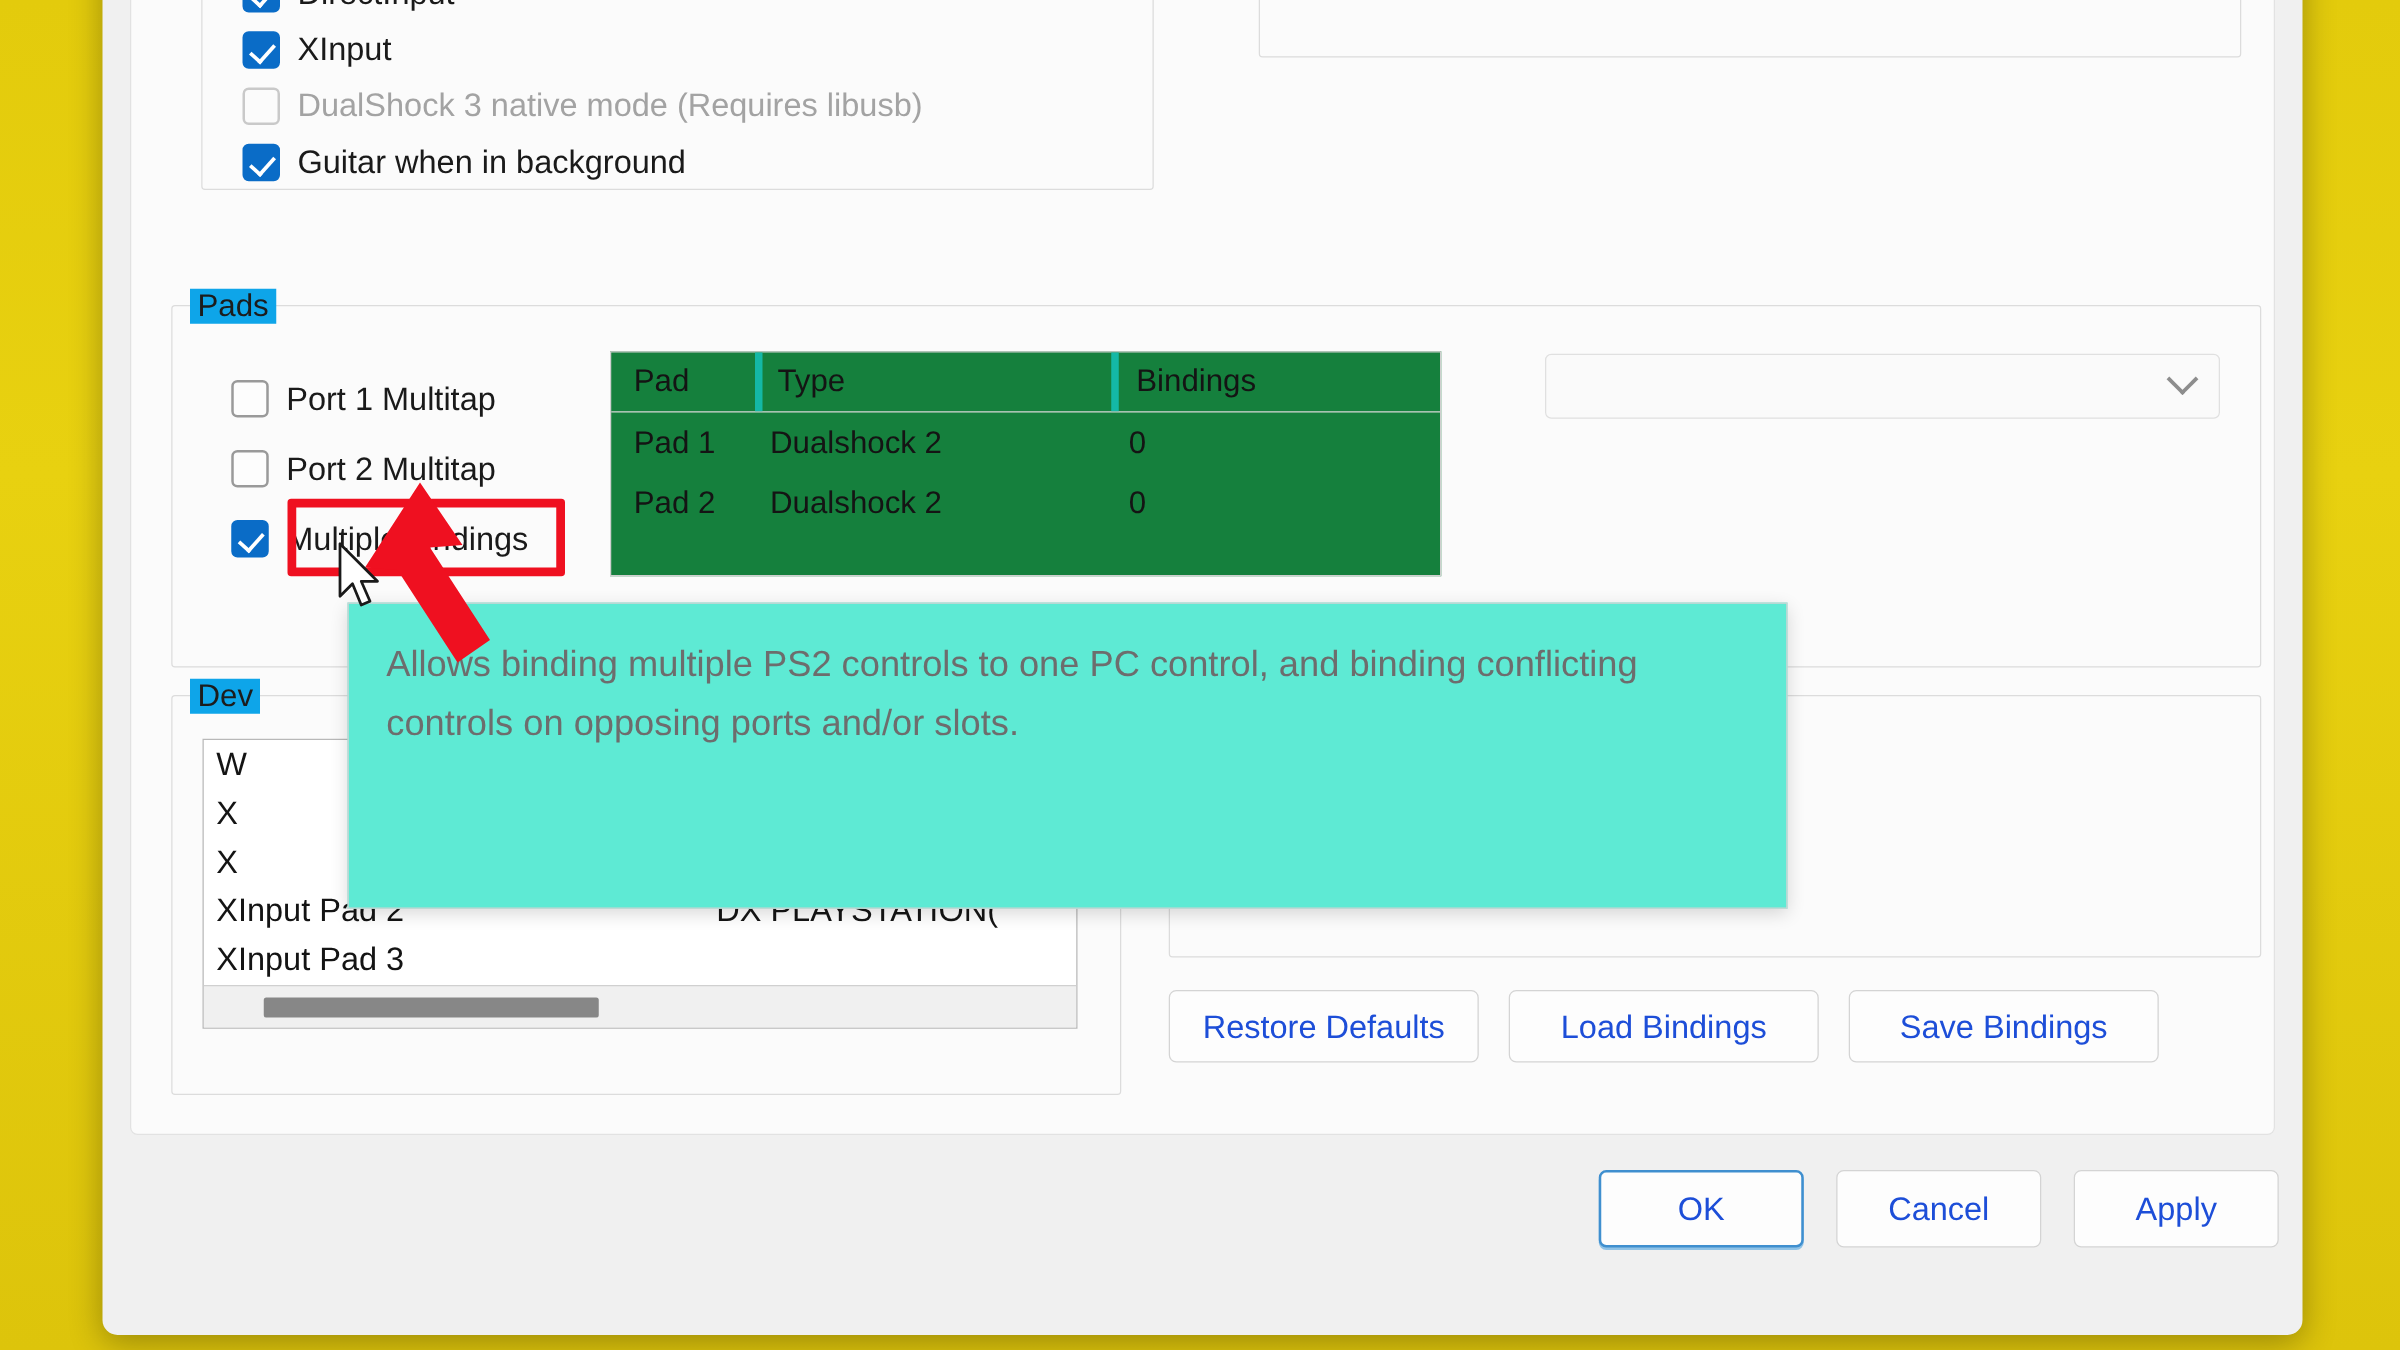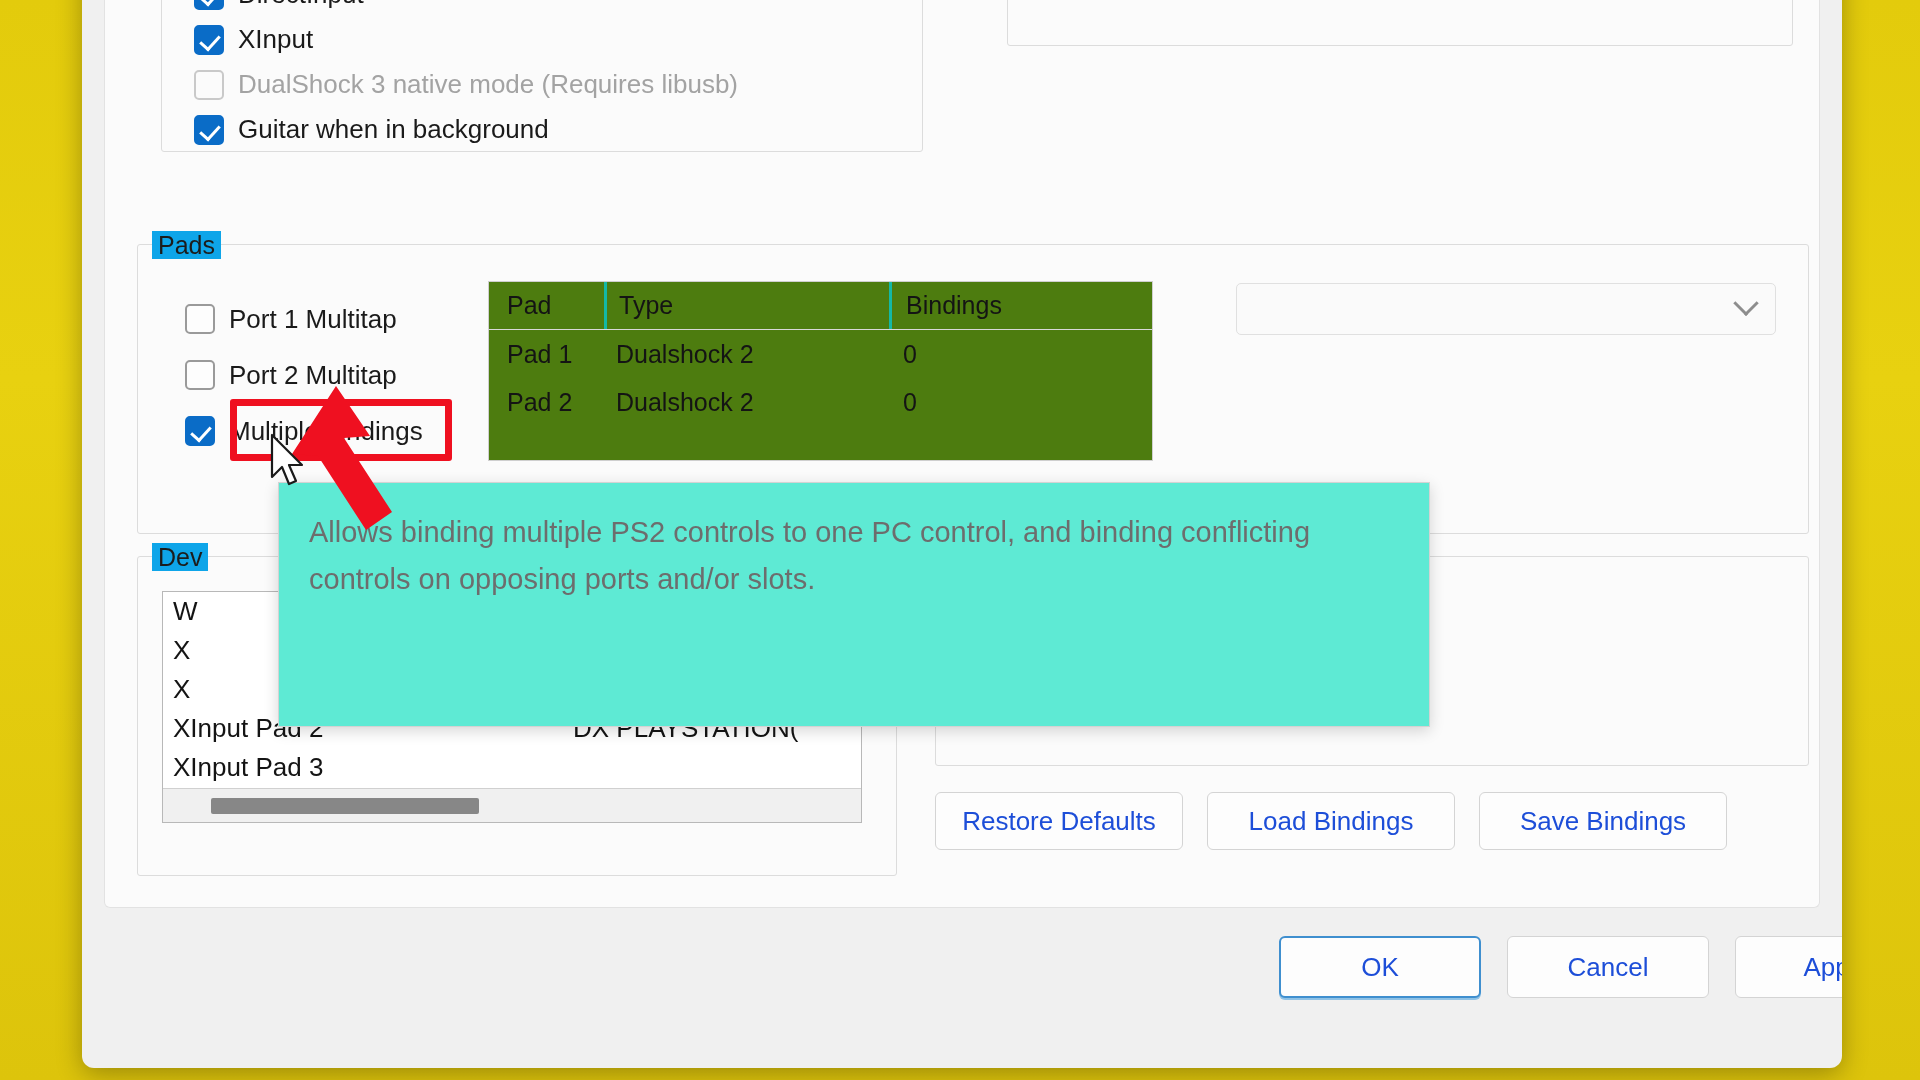--- a/index.html
+++ b/index.html
@@ -132,40 +132,40 @@
     position: absolute;
     left: 20px; top: 46px;
   }
   #pads-checks .cbrow { height: 56px; padding-left: 27px; }
 
   
   #pad-table {
     position: absolute;
     left: 350px; top: 36px;
     width: 665px; height: 180px;
-    background: #4d7c0f;
+    background: #15803d;
     border: 1px solid #cfcfcf;
     font-size: 25px;
     color: #141414;
   }
   #pad-table .thead, #pad-table .trow {
     display: flex;
     height: 48px;
     align-items: center;
   }
   #pad-table .thead { border-bottom: 1px solid #d8d8d8; }
   #pad-table .c-pad   { width: 115px; padding-left: 18px; }
   #pad-table .c-type  { width: 285px; padding-left: 12px;
                         border-left: 1px solid #d8d8d8; height: 100%;
                         display: flex; align-items: center; }
   #pad-table .c-bind  { flex: 1; padding-left: 14px;
                         border-left: 1px solid #d8d8d8; height: 100%;
                         display: flex; align-items: center; }
   #pad-table .thead .c-type,
-  #pad-table .thead .c-bind { border-left: 3px solid #14b8a6; text-align: right; }
+  #pad-table .thead .c-bind { border-left: 6px solid #14b8a6; text-align: right; }
   #pad-table .trow .c-type,
   #pad-table .trow .c-bind { border-left: none; }
 
   
   #pad-combo {
     position: absolute;
     left: 1098px; top: 38px;
     width: 540px; height: 52px;
     background: #fafafa;
     border: 1px solid #e0e0e0;
@@ -250,21 +250,21 @@
   }
   #binding-buttons .btn { width: 248px; }
 
   
   #footer-buttons {
     position: absolute;
     left: 1197px; top: 980px;
     display: flex;
     gap: 26px;
   }
-  #footer-buttons .btn { width: 202px; height: 62px; }
+  #footer-buttons .btn { width: 164px; height: 62px; }
   #footer-buttons .btn.primary {
     border: 2px solid #3f8fcf;
     box-shadow: 0 2px 0 #8fc2e6;
   }
 
   
   #annot-box {
     position: absolute;
     left: 148px; top: 443px;
     width: 222px; height: 62px;

